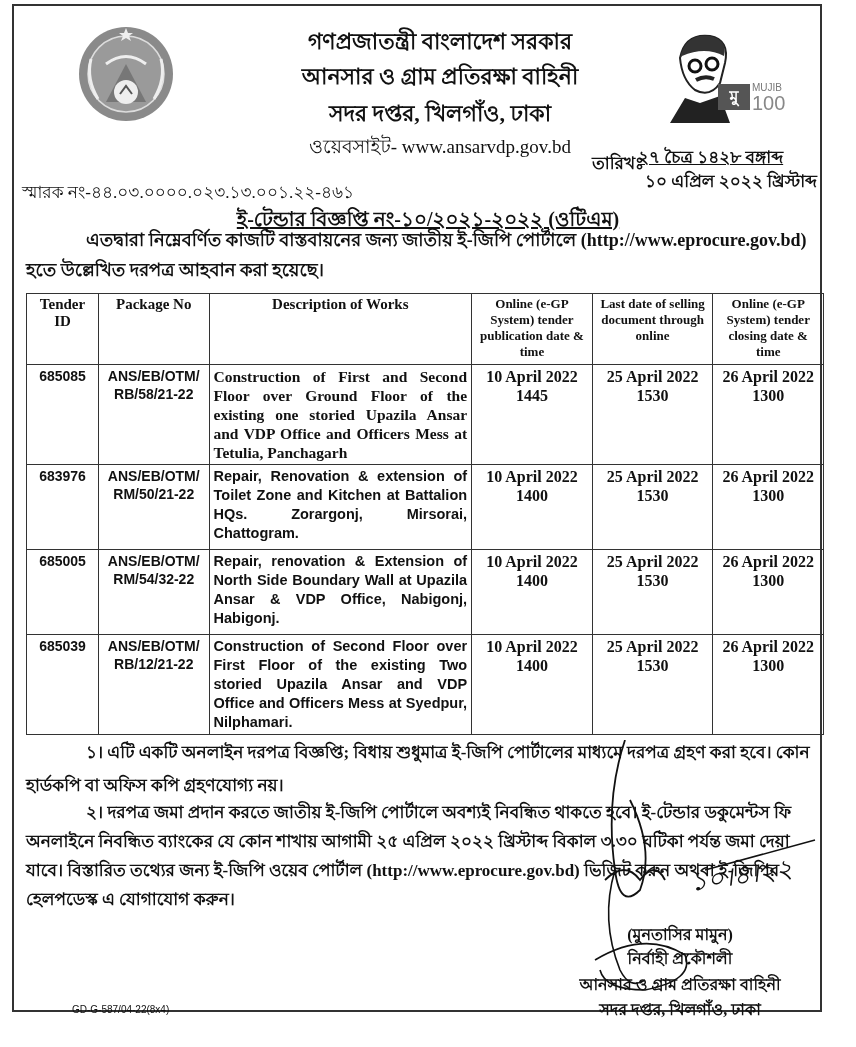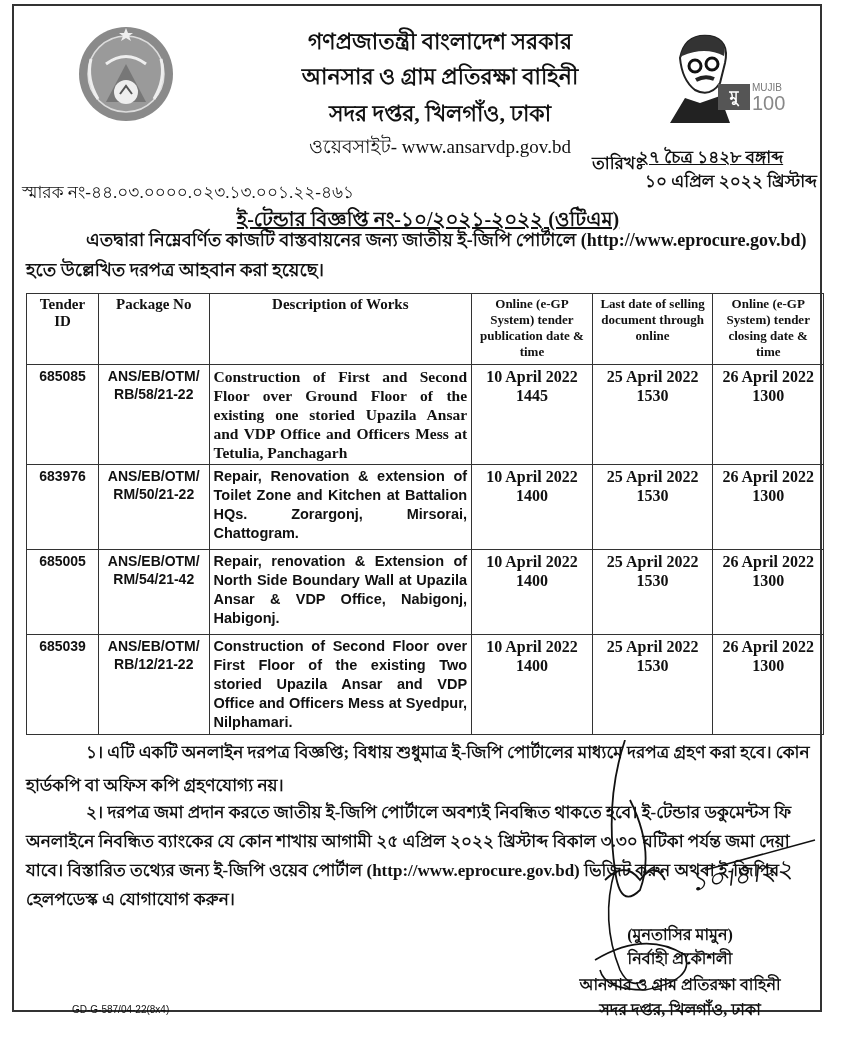--- a/index.html
+++ b/index.html
@@ -119,21 +119,21 @@
           <div>25 April 2022</div>
           <div>1530</div>
         </td>
       <td class="dt">
           <div>26 April 2022</div>
           <div>1300</div>
         </td>
     </tr>
     <tr class="r3">
       <td class="id">685005</td>
-      <td class="pkg">ANS/EB/OTM/ RM/54/21-42</td>
+      <td class="pkg">ANS/EB/OTM/ RM/54/32-22</td>
       <td class="desc sans">Repair, renovation &amp; Extension of North Side Boundary Wall at Upazila Ansar &amp; VDP Office, Nabigonj, Habigonj.</td>
       <td class="dt">
           <div>10 April 2022</div>
           <div>1400</div>
         </td>
       <td class="dt">
           <div>25 April 2022</div>
           <div>1530</div>
         </td>
       <td class="dt">

